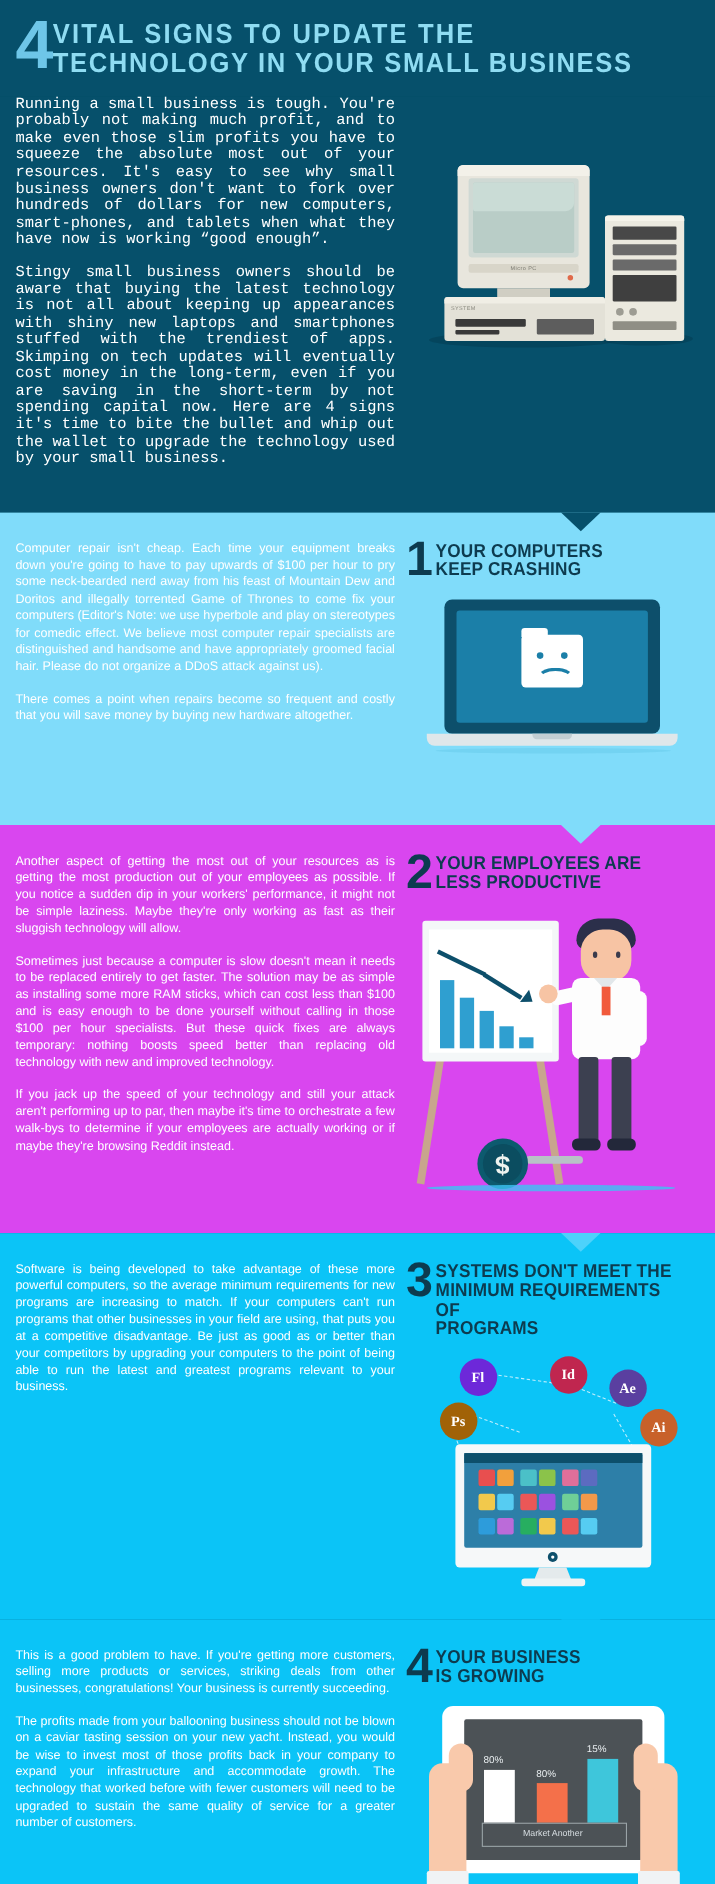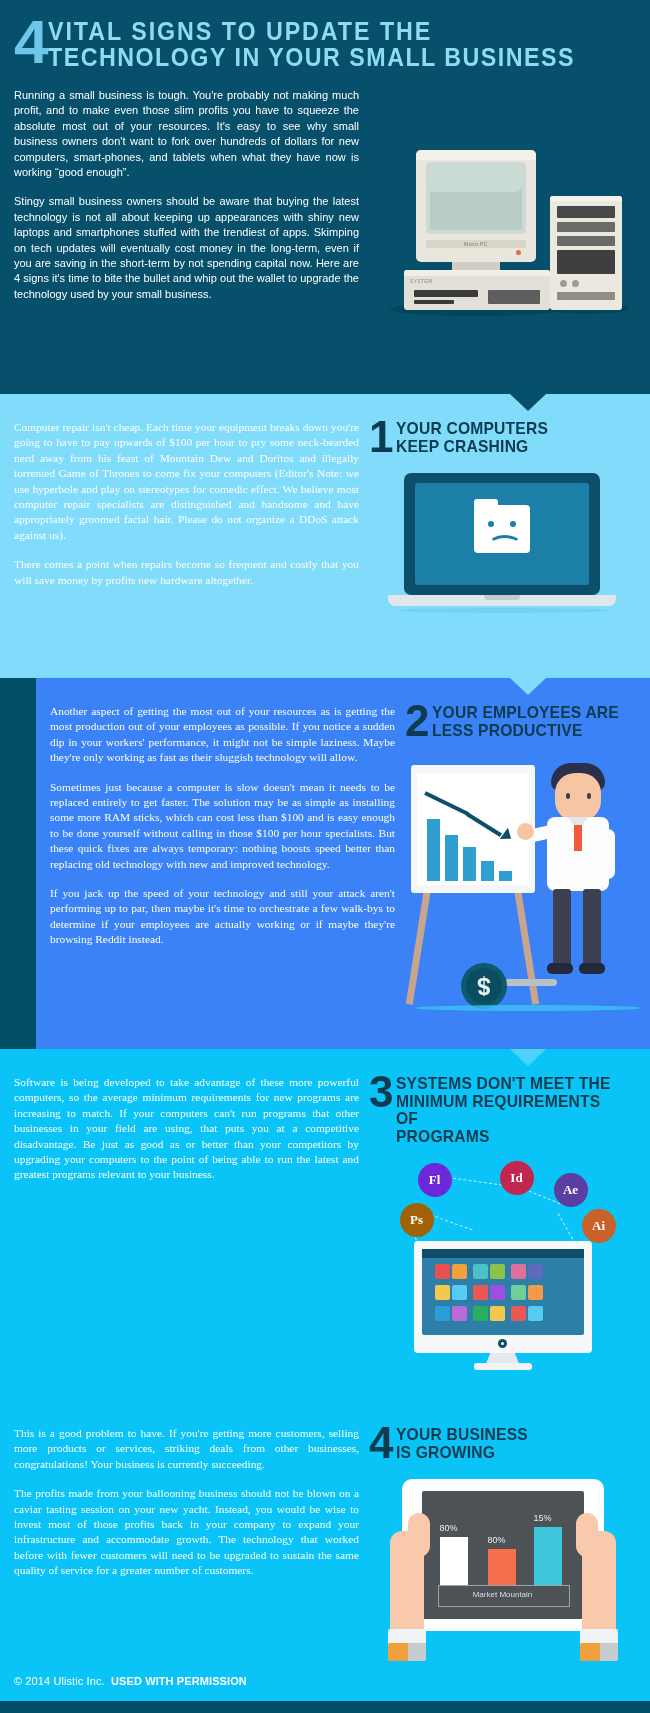--- a/index.html
+++ b/index.html
@@ -23,22 +23,22 @@
     color:#8fdcf2;font-weight:bold;
     font-family:"Liberation Sans Narrow","Liberation Sans",sans-serif;
     font-size:25px;line-height:26px;letter-spacing:2.1px;
     transform:scaleX(.93);transform-origin:left center;white-space:nowrap;
   }
   .tline.l2{letter-spacing:1.6px;font-size:25px;}
 
   
   .intro{background:#06506b;padding:0 14px 26px 14px;position:relative;min-height:280px;}
   .intro p{
-    color:#ffffff;font-size:11px;line-height:15.4px;text-align:justify;
-    width:345px;margin:0 0 14px 0;
+    color:#ffffff;font-size:14px;line-height:15.4px;text-align:justify;
+    width:345px;margin:0 0 14px 0;font-family:Liberation Mono, monospace;
   }
   .intro-art{position:absolute;right:6px;top:62px;width:280px;height:180px;}
 
   
   .shadow-ell{position:absolute;background:#043d52;border-radius:50%;opacity:.55;}
   .crt-body{position:absolute;left:52px;top:0;width:120px;height:112px;background:#e8e6dd;border-radius:5px;}
   .crt-top{position:absolute;left:52px;top:0;width:120px;height:10px;background:#f3f1e9;border-radius:5px 5px 0 0;}
   .crt-screen{position:absolute;left:62px;top:12px;width:100px;height:72px;background:#cfd9d4;border-radius:3px;}
   .crt-screen-in{position:absolute;left:66px;top:16px;width:92px;height:64px;background:#b9cdc7;border-radius:2px;}
   .crt-gloss{position:absolute;left:66px;top:16px;width:92px;height:26px;background:#cadcd6;border-radius:2px 2px 8px 2px;}
@@ -55,39 +55,39 @@
   .tw-btn{position:absolute;background:#9d9c93;border-radius:50%;}
   .crt-pwr{position:absolute;left:152px;top:100px;width:5px;height:5px;border-radius:50%;background:#e06a4a;}
 
   
   .section{position:relative;padding:26px 14px 28px 14px;min-height:230px;}
   .notch{
     position:absolute;top:0;right:104px;width:0;height:0;
     border-left:18px solid transparent;border-right:18px solid transparent;
   }
   .sec-inner{display:flex;gap:10px;}
-  .col-text{width:345px;flex:0 0 345px;font-family:Liberation Serif, serif;}
+  .col-text{width:345px;flex:0 0 345px;}
   .col-text p{font-size:11.4px;line-height:15.4px;text-align:justify;margin:0 0 14px 0;color:#ffffff;}
   .col-right{flex:1;position:relative;}
   .head-row{display:flex;align-items:flex-start;margin-bottom:12px;}
   .hnum{
     font-size:44px;line-height:34px;font-weight:bold;color:#0d3b4f;
     font-family:"Liberation Sans Narrow","Liberation Sans",sans-serif;letter-spacing:-1px;
   }
   .htext{
     margin-left:4px;color:#0d3b4f;font-weight:bold;
     font-family:"Liberation Sans Narrow","Liberation Sans",sans-serif;
     font-size:17px;line-height:17.5px;letter-spacing:.2px;
     transform:scaleX(.92);transform-origin:left top;
   }
 
   
   .s1{background:#80dcfa;}
   .s1 .notch{border-top:17px solid #06506b;}
-  .s2{background:#3b82f6;margin-left:36px;}
+  .s2{background:#d946ef;}
   .s2 .notch{border-top:17px solid #80dcfa;}
   .s3{background:#0bc4f7;}
   .s3 .notch{border-top:17px solid #4dd2fb;}
   .s4{background:#0bc4f7;padding-bottom:6px;}
   .s4 .notch{border-top:17px solid #0bc4f7;}
 
   
   .art1{position:relative;width:230px;height:165px;margin:4px auto 0 auto;}
   .lap-lid{position:absolute;left:16px;top:6px;width:196px;height:122px;background:#0d4f6b;border-radius:7px;}
   .lap-scr{position:absolute;left:27px;top:16px;width:174px;height:102px;background:#1b7fa8;border-radius:3px;}
@@ -208,21 +208,21 @@
       <div class="tw-btn" style="left:208px;top:130px;width:7px;height:7px;"></div>
       <div class="tw-row" style="left:193px;top:142px;width:58px;height:8px;background:#8f8e85;"></div>
     </div>
   </div>
 
   <div class="section s1">
     <div class="notch"></div>
     <div class="sec-inner">
       <div class="col-text">
         <p>Computer repair isn't cheap. Each time your equipment breaks down you're going to have to pay upwards of $100 per hour to pry some neck-bearded nerd away from his feast of Mountain Dew and Doritos and illegally torrented Game of Thrones to come fix your computers (Editor's Note: we use hyperbole and play on stereotypes for comedic effect. We believe most computer repair specialists are distinguished and handsome and have appropriately groomed facial hair. Please do not organize a DDoS attack against us).</p>
-        <p>There comes a point when repairs become so frequent and costly that you will save money by profits new hardware altogether.</p>
+        <p>There comes a point when repairs become so frequent and costly that you will save money by buying new hardware altogether.</p>
       </div>
       <div class="col-right">
         <div class="head-row">
           <div class="hnum">1</div>
           <div class="htext">
             <div>YOUR COMPUTERS</div>
             <div>KEEP CRASHING</div>
           </div>
         </div>
         <div class="art1">
@@ -371,21 +371,21 @@
           <div class="tlbl" style="left:62px;top:50px;">80%</div>
           <div class="tbar" style="left:62px;top:64px;width:28px;height:48px;background:#ffffff;"></div>
 
           <div class="tlbl" style="left:110px;top:62px;">80%</div>
           <div class="tbar" style="left:110px;top:76px;width:28px;height:36px;background:#f4704a;"></div>
 
           <div class="tlbl" style="left:156px;top:40px;">15%</div>
           <div class="tbar" style="left:156px;top:54px;width:28px;height:58px;background:#3ec6db;"></div>
 
           <div class="ma-box"></div>
-          <div class="ma-txt">Market Mountain</div>
+          <div class="ma-txt">Market Another</div>
 
           <div class="hand" style="left:12px;top:58px;width:34px;height:112px;"></div>
           <div class="hand" style="left:204px;top:58px;width:34px;height:112px;"></div>
           <div class="hand" style="left:30px;top:40px;width:22px;height:44px;"></div>
           <div class="hand" style="left:198px;top:40px;width:22px;height:44px;"></div>
           <div class="cuff" style="left:10px;top:156px;width:38px;height:16px;"></div>
           <div class="cuff" style="left:202px;top:156px;width:38px;height:16px;"></div>
           <div class="watch" style="left:10px;top:170px;width:38px;height:18px;"></div>
           <div class="watch" style="left:202px;top:170px;width:38px;height:18px;"></div>
           <div class="watchg" style="left:30px;top:170px;width:18px;height:18px;"></div>

